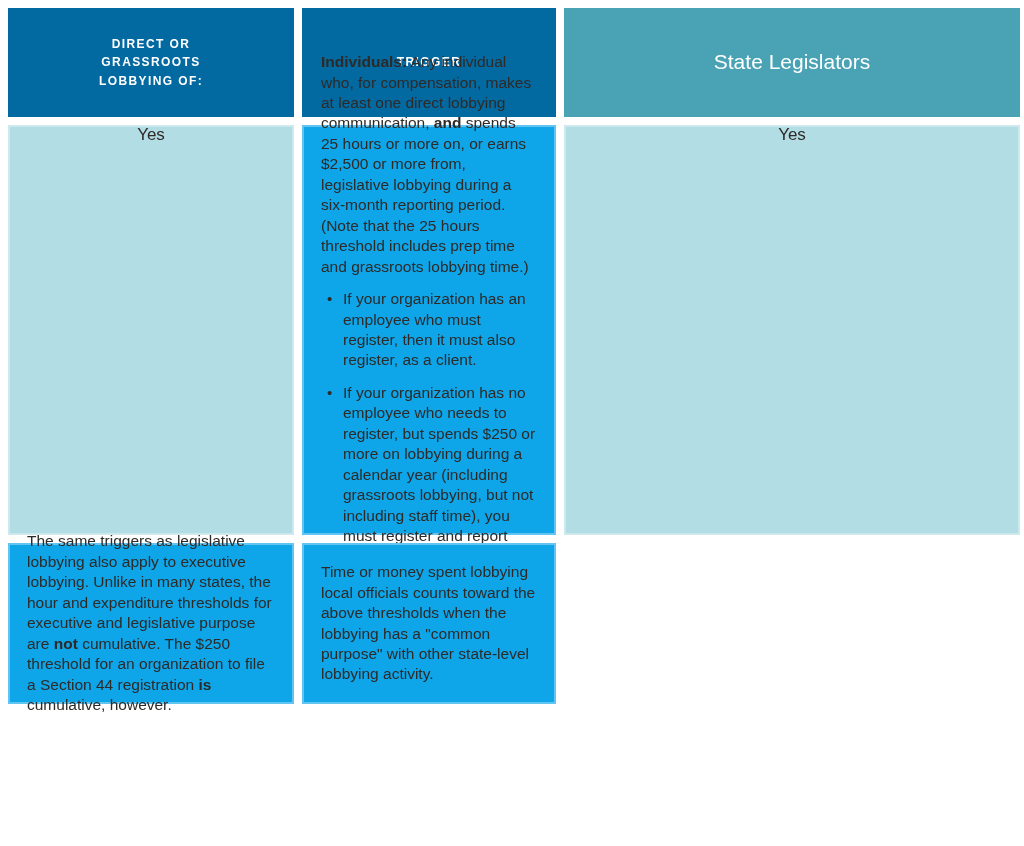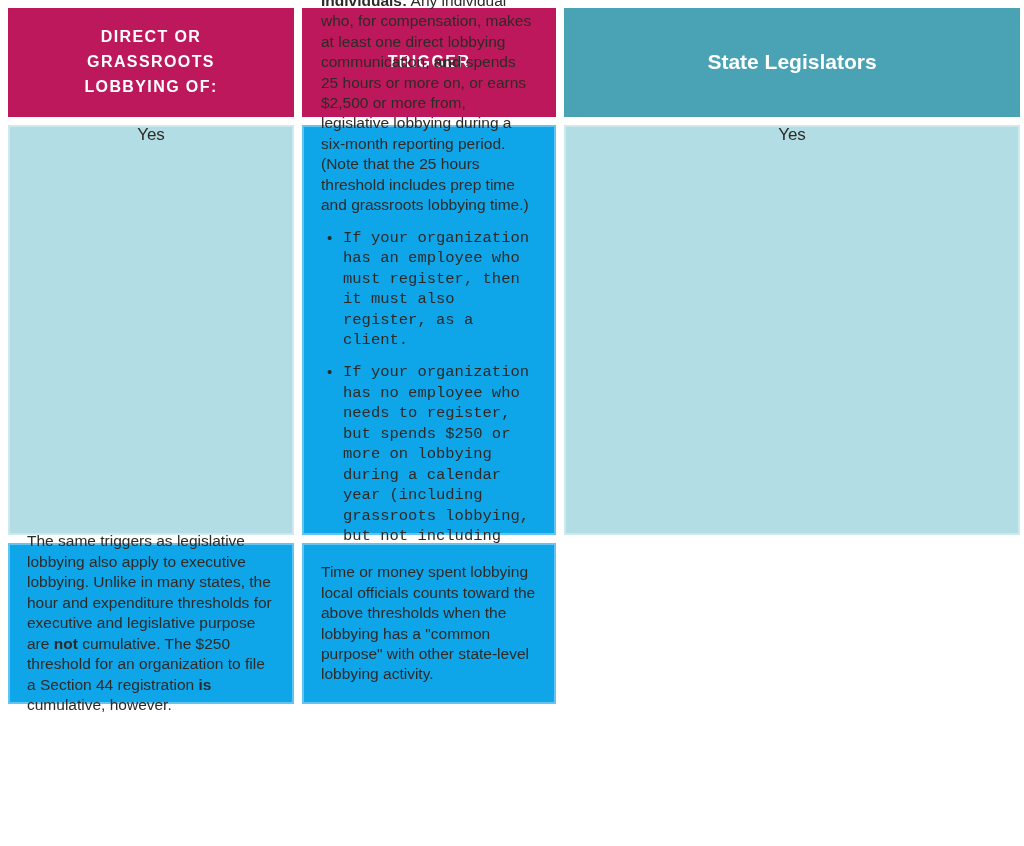--- a/index.html
+++ b/index.html
@@ -20,39 +20,39 @@
     position: absolute;
     left: 8px;
     top: 8px;
     width: 1012px;
     display: grid;
     grid-template-columns: 286px 254px 456px;
     grid-template-rows: 109px 410px 161px 121px;
     gap: 8px;
   }
   .header-cell {
-    background: #be185d;
+    background: #0369a1;
     color: #ffffff;
     font-weight: bold;
-    font-size: 16px;
+    font-size: 12px;
     letter-spacing: 1.4px;
     line-height: 1.55;
     display: flex;
     align-items: center;
     justify-content: center;
     text-align: center;
   }
   .header-cell .header-label { max-width: 170px; }
   .header-cell.col-2 .header-label,
   .header-cell.col-3 .header-label { max-width: none; }
 
   .entity-cell {
     background: #4aa3b4;
     color: #ffffff;
-    font-weight: bold;
+    font-weight: normal;
     font-size: 21px;
     line-height: 1.35;
     display: flex;
     align-items: center;
     justify-content: center;
     text-align: center;
   }
   .entity-cell .entity-label { max-width: 218px; }
 
   .answer-cell {
@@ -85,21 +85,21 @@
     display: flex;
     align-items: flex-start;
   }
   .bullet-dot {
     flex: 0 0 auto;
     width: 22px;
     padding-left: 6px;
     font-size: 15px;
     line-height: 1.32;
   }
-  .bullet-text { flex: 1 1 auto; font-family: Liberation Mono, monospace; }
+  .bullet-text { flex: 1 1 auto; }
 </style>
 </head>
 <body>
 
 <div class="page">
   <div class="lobbying-table">
 
     <div class="header-cell col-1">
       <span class="header-label">DIRECT OR GRASSROOTS LOBBYING OF:</span>
     </div>

